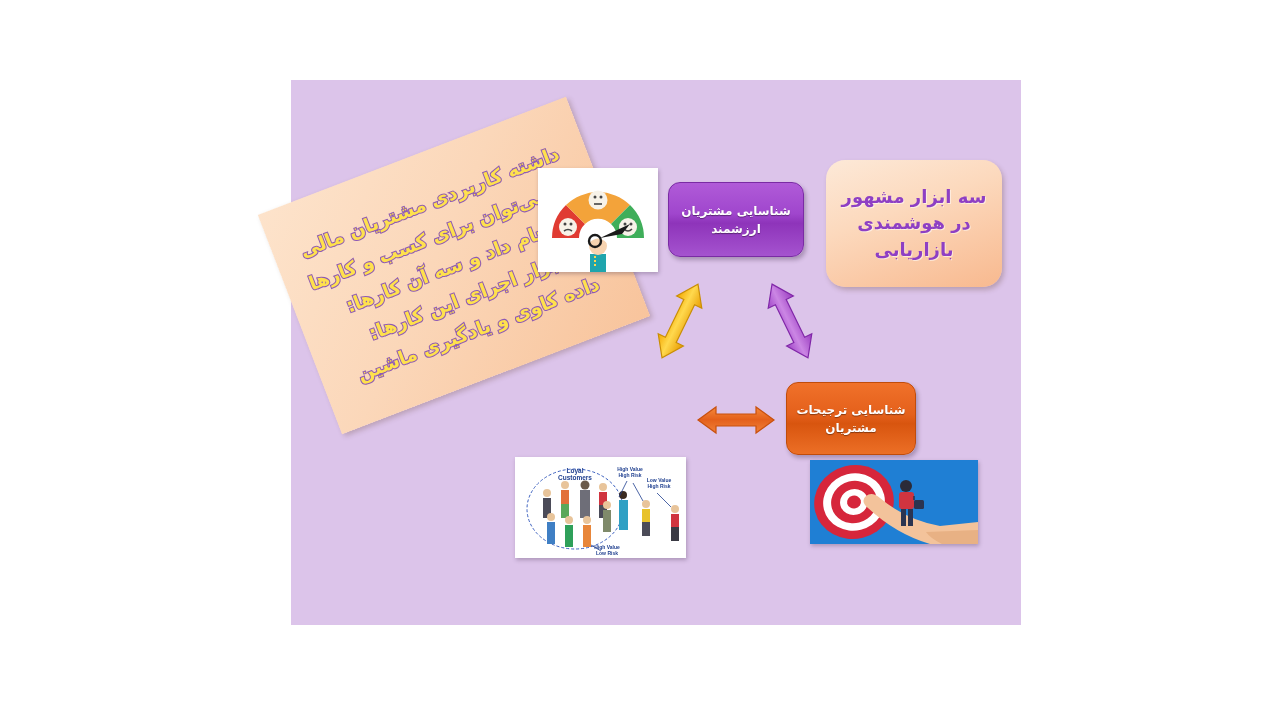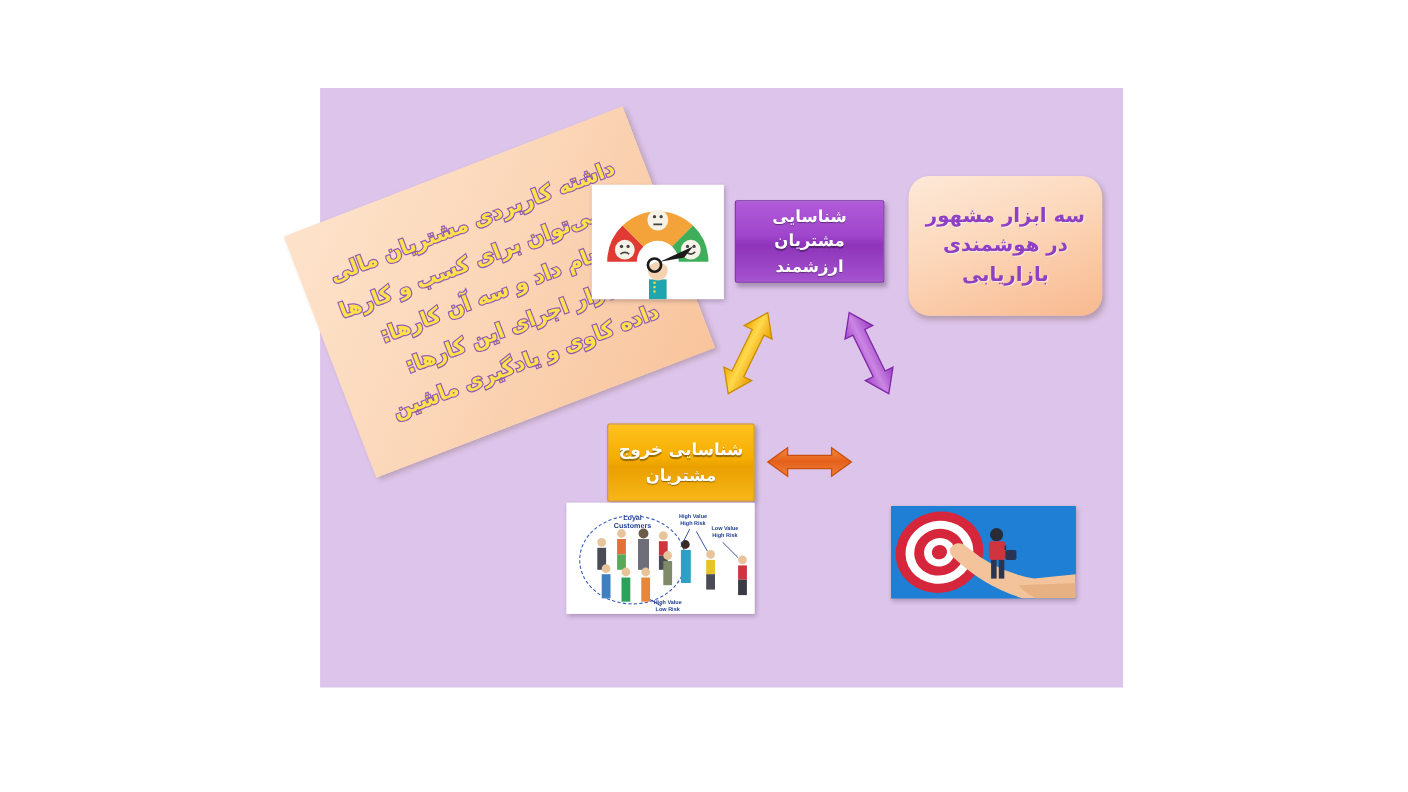--- a/index.html
+++ b/index.html
@@ -28,24 +28,24 @@
     font-size:19px;font-weight:bold;line-height:1.42;text-align:center;
     color:#ffe14d;
     -webkit-text-stroke:2.1px #8e5ab4;
     paint-order:stroke fill;
     letter-spacing:.2px;
     direction:rtl;
   }
 
   
   .pbox{
-    position:absolute;border-radius:2px;
+    position:absolute;border-radius:12px;
     display:flex;align-items:center;justify-content:center;
     text-align:center;color:#ffffff;font-weight:bold;
-    font-size:15px;line-height:1.5;direction:rtl;
+    font-size:12px;line-height:1.5;direction:rtl;
     box-shadow:2px 3px 4px rgba(60,40,70,.33);
     box-sizing:border-box;padding:2px 9px;
   }
   .pbox .txt{text-shadow:0 1px 1px rgba(0,0,0,.4);}
 
   .box-valuable{
     left:668px;top:182px;width:136px;height:75px;
     background:linear-gradient(180deg,#b05bd8 0%,#a046cd 42%,#8e34ba 55%,#a553cf 100%);
     border:1px solid #7a2ba4;
   }
@@ -174,24 +174,24 @@
     <defs>
       <linearGradient id="go" x1="0" y1="0" x2="0" y2="1">
         <stop offset="0%" stop-color="#f58a3c"></stop>
           <stop offset="48%" stop-color="#e4601b"></stop>
         <stop offset="100%" stop-color="#f0813a"></stop>
       </linearGradient>
     </defs>
     <polygon points="4,20 22,7 22,14 62,14 62,7 80,20 62,33 62,26 22,26 22,33" fill="url(#go)" stroke="#c8500d" stroke-width="1.2"></polygon>
   </svg>
 
-  <div class="pbox box-churn">
-    <span class="txt">شناسایی خروج مشتریان</span>
-  </div>
-
+
+  <div class="pbox box-pref">
+    <span class="txt">شناسایی ترجیحات مشتریان</span>
+  </div>
 
   <div class="pic pic-loyal">
     <svg width="171" height="101" viewBox="0 0 171 101" xmlns="http://www.w3.org/2000/svg">
       <rect x="0" y="0" width="171" height="101" fill="#ffffff"></rect>
       <ellipse cx="60" cy="52" rx="48" ry="40" fill="none" stroke="#3a5fbf" stroke-width="1" stroke-dasharray="3 2"></ellipse>
       <text x="60" y="16" font-size="6.5" font-weight="bold" fill="#1f3f8f" text-anchor="middle" font-family="Liberation Sans, sans-serif">Loyal</text>
       <text x="60" y="23" font-size="6.5" font-weight="bold" fill="#1f3f8f" text-anchor="middle" font-family="Liberation Sans, sans-serif">Customers</text>
 
       <g>
         <circle cx="32" cy="36" r="4" fill="#e8c49a"></circle>

